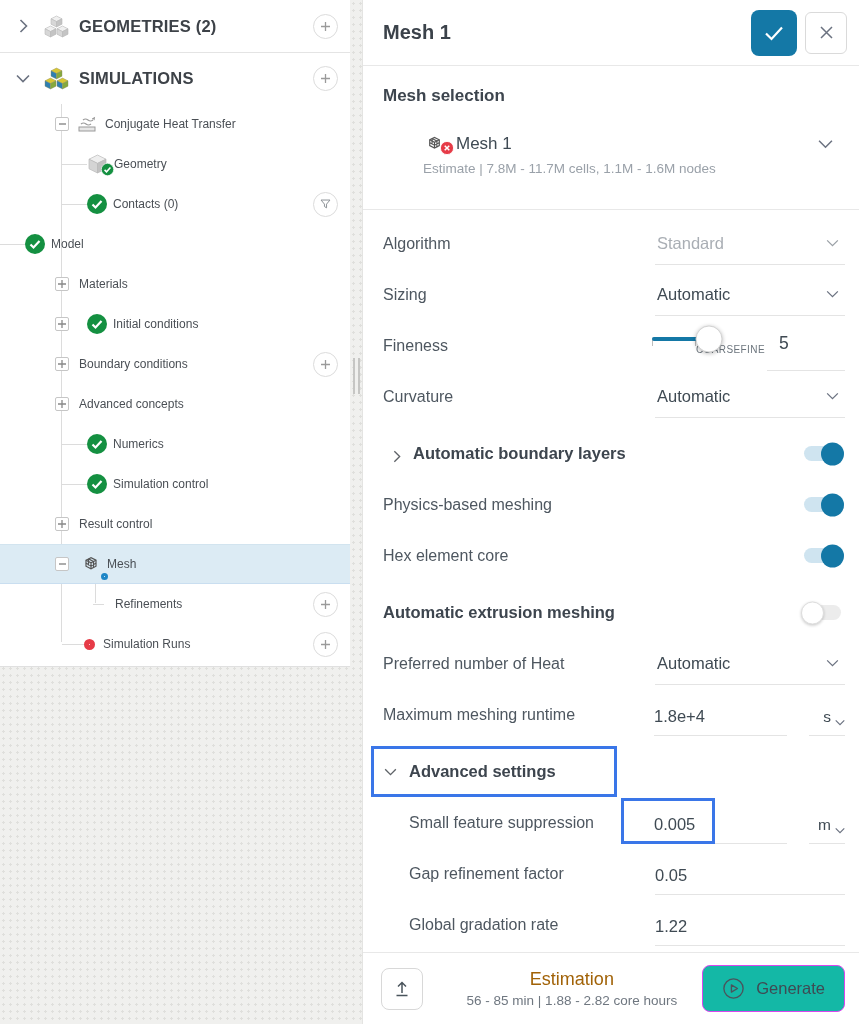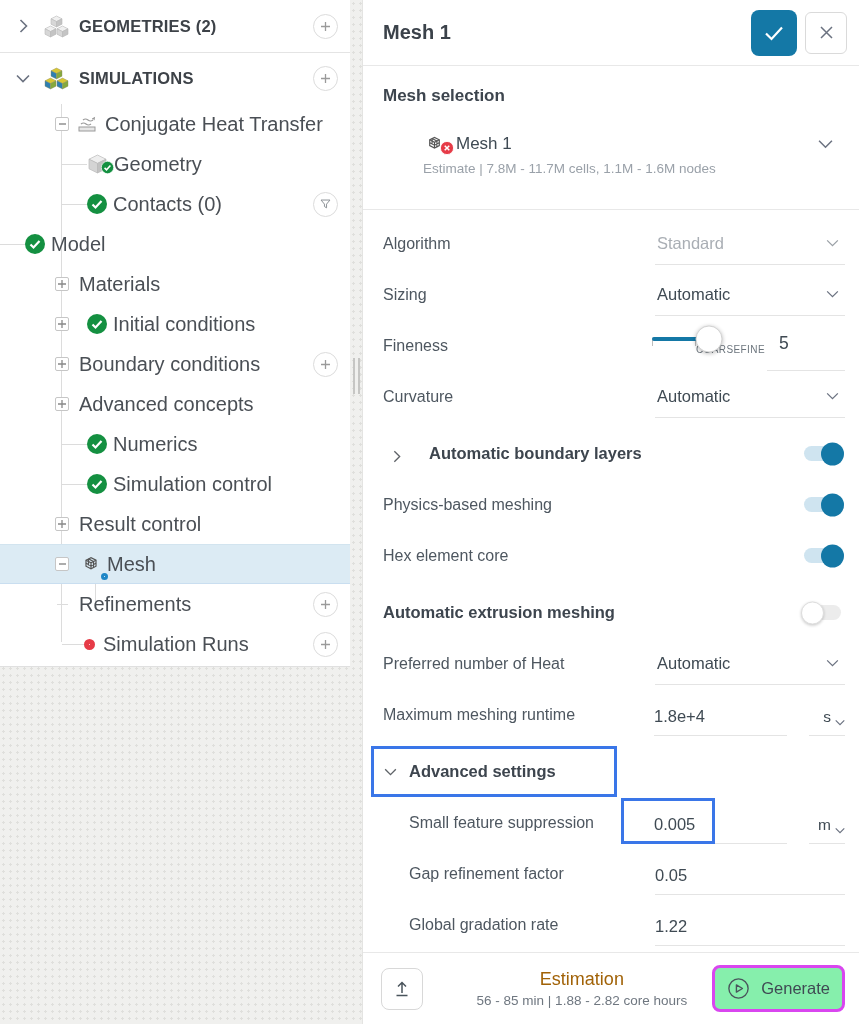--- a/index.html
+++ b/index.html
@@ -24,21 +24,21 @@
   .hdr-divider { height:1px; background:#e4e4e4; }
   .spacer { flex:1; }
   .circle-btn { width:25px; height:25px; border-radius:50%; border:1px solid #dcdcdc; background:#fff;
     display:flex; align-items:center; justify-content:center; flex:none; }
 
   .tree { position:relative; padding-bottom:2px; }
   .guide { position:absolute; width:1px; background:#dcdcdc; }
   .guide-main { left:61px; top:0; height:538px; }
   .guide-mesh { left:95px; top:478px; height:21px; }
 
-  .trow { position:relative; height:40px; display:flex; align-items:center; font-size:20px; color:#4a4f55; padding-right:12px; }
+  .trow { position:relative; height:40px; display:flex; align-items:center; font-size:12px; color:#4a4f55; padding-right:12px; }
   .trow .dash { height:1px; background:#dcdcdc; flex:none; }
   .trow .label { margin-left:6px; white-space:nowrap; }
   .expander { width:14px; height:14px; border:1px solid #c6c6c6; border-radius:2px; background:#fff;
     display:flex; align-items:center; justify-content:center; flex:none; z-index:2; }
   .selected { background:#dcebf4; border-top:1px solid #d2e4ef; border-bottom:1px solid #c9def0; }
 
   .st-check { width:20px; height:20px; flex:none; }
   .icon-wrap { position:relative; flex:none; display:flex; }
   .badge { position:absolute; }
   .badge-ring { right:-5px; bottom:-4px; width:7px; height:7px; border:3.5px solid #1e86c6; border-radius:50%; background:#fff; }
@@ -70,21 +70,21 @@
   .mesh-item-name { font-size:17px; color:#3f4a53; margin-left:10px; }
   .mesh-item .chev-right { margin-left:auto; margin-right:12px; }
   .mesh-estimate { margin:6px 0 0 40px; font-size:13.5px; color:#9aa1a9; }
 
   .settings { flex:none; padding:8px 14px 0 20px; }
   .srow { height:51px; display:flex; align-items:center; }
   .srow.sp { margin-top:6px; }
   .lbl { font-size:16px; color:#4e5760;text-align:right; }
   .lbl-bold { font-size:16.5px; font-weight:700; color:#3d454e; }
   .lbl-ind { padding-left:26px; }
-  .with-chev { display:flex; align-items:flex-end; gap:28px; padding-left:10px; }
+  .with-chev { display:flex; align-items:flex-end; gap:12px; padding-left:10px; }
 
   .val-select { margin-left:auto; width:190px; height:42px; align-self:center; display:flex; align-items:center;
     justify-content:space-between; border-bottom:1px solid #e4e4e4; font-size:16.5px; color:#3f4a53; padding:0 6px 0 2px; }
   .val-select.disabled { color:#a9aeb4; }
   .val-input { margin-left:auto; width:190px; height:42px; display:flex; align-items:flex-end; padding-bottom:9px;
     border-bottom:1px solid #e4e4e4; font-size:16.5px; color:#3f4a53; }
   .val-input.short { width:133px; }
   .unit-cell { width:36px; height:42px; margin-left:22px; border-bottom:1px solid #e4e4e4; display:flex;
     align-items:flex-end; justify-content:flex-end; gap:4px; padding-bottom:9px; font-size:15.5px; color:#3f4a53; flex:none; }
   .val-wrap { position:relative; display:flex; margin-left:auto; }
@@ -113,22 +113,22 @@
     padding:0 58px 0 10px; margin-left:-12px; }
 
   
   .p-footer { margin-top:auto; flex:none; height:72px; border-top:1px solid #e8e8e8; display:flex; align-items:center;
     padding:0 14px 0 18px; }
   .btn-upload { width:42px; height:42px; border-radius:8px; border:1px solid #d8d8d8; background:#fff;
     display:flex; align-items:center; justify-content:center; }
   .est-block { margin-left:auto; text-align:right; margin-right:25px; }
   .est-link { font-size:18px; color:#a16207;text-align:center; }
   .est-text { font-size:13.5px; color:#6f7780; margin-top:3px; }
-  .btn-generate { height:47px; border-radius:8px; border:3px solid #d946ef; background:#86efac; display:flex;
-    align-items:center; gap:11px; padding:0 12px; font-size:16.5px; color:#3f4a53; font-family:inherit; }
+  .btn-generate { height:47px; border-radius:8px; border:1px solid #d946ef; background:#14b8a6; display:flex;
+    align-items:center; gap:11px; padding:0 19px; font-size:16.5px; color:#3f4a53; font-family:inherit; }
 </style>
 </head>
 <body>
 
 <div class="stage">
 
   <aside class="sidebar">
     <div class="tree-panel">
 
       <div class="section-row">
@@ -349,21 +349,21 @@
             <svg width="24" height="24" viewBox="0 0 24 24" fill="none" stroke="#555" stroke-width="1.2">
               <path d="M7 8.2 12 5.6l5 2.6v6l-5 2.6-5-2.6Z"></path>
               <path d="M7 8.2 12 10.8l5-2.6M12 10.8v6"></path>
               <path d="M9.5 6.9l5 2.6m-5 3.9v-6.5m5 2.6v6.5M7 11.2l5 2.6 5-2.6"></path>
             </svg>
             <span class="badge badge-ring"></span>
           </span>
           <span class="label" style="margin-left:4px">Mesh</span>
         </div>
 
-        <div class="trow" style="padding-left:57px">
+        <div class="trow" style="padding-left:93px">
           <span class="dash" style="width:11px"></span>
           <span class="label" style="margin-left:11px">Refinements</span>
           <span class="spacer"></span>
           <button class="circle-btn">
             <svg width="11" height="11" viewBox="0 0 11 11">
                 <path d="M5.5 1v9M1 5.5h9" stroke="#9a9a9a" stroke-width="1.3"></path>
               </svg>
           </button>
         </div>
 

